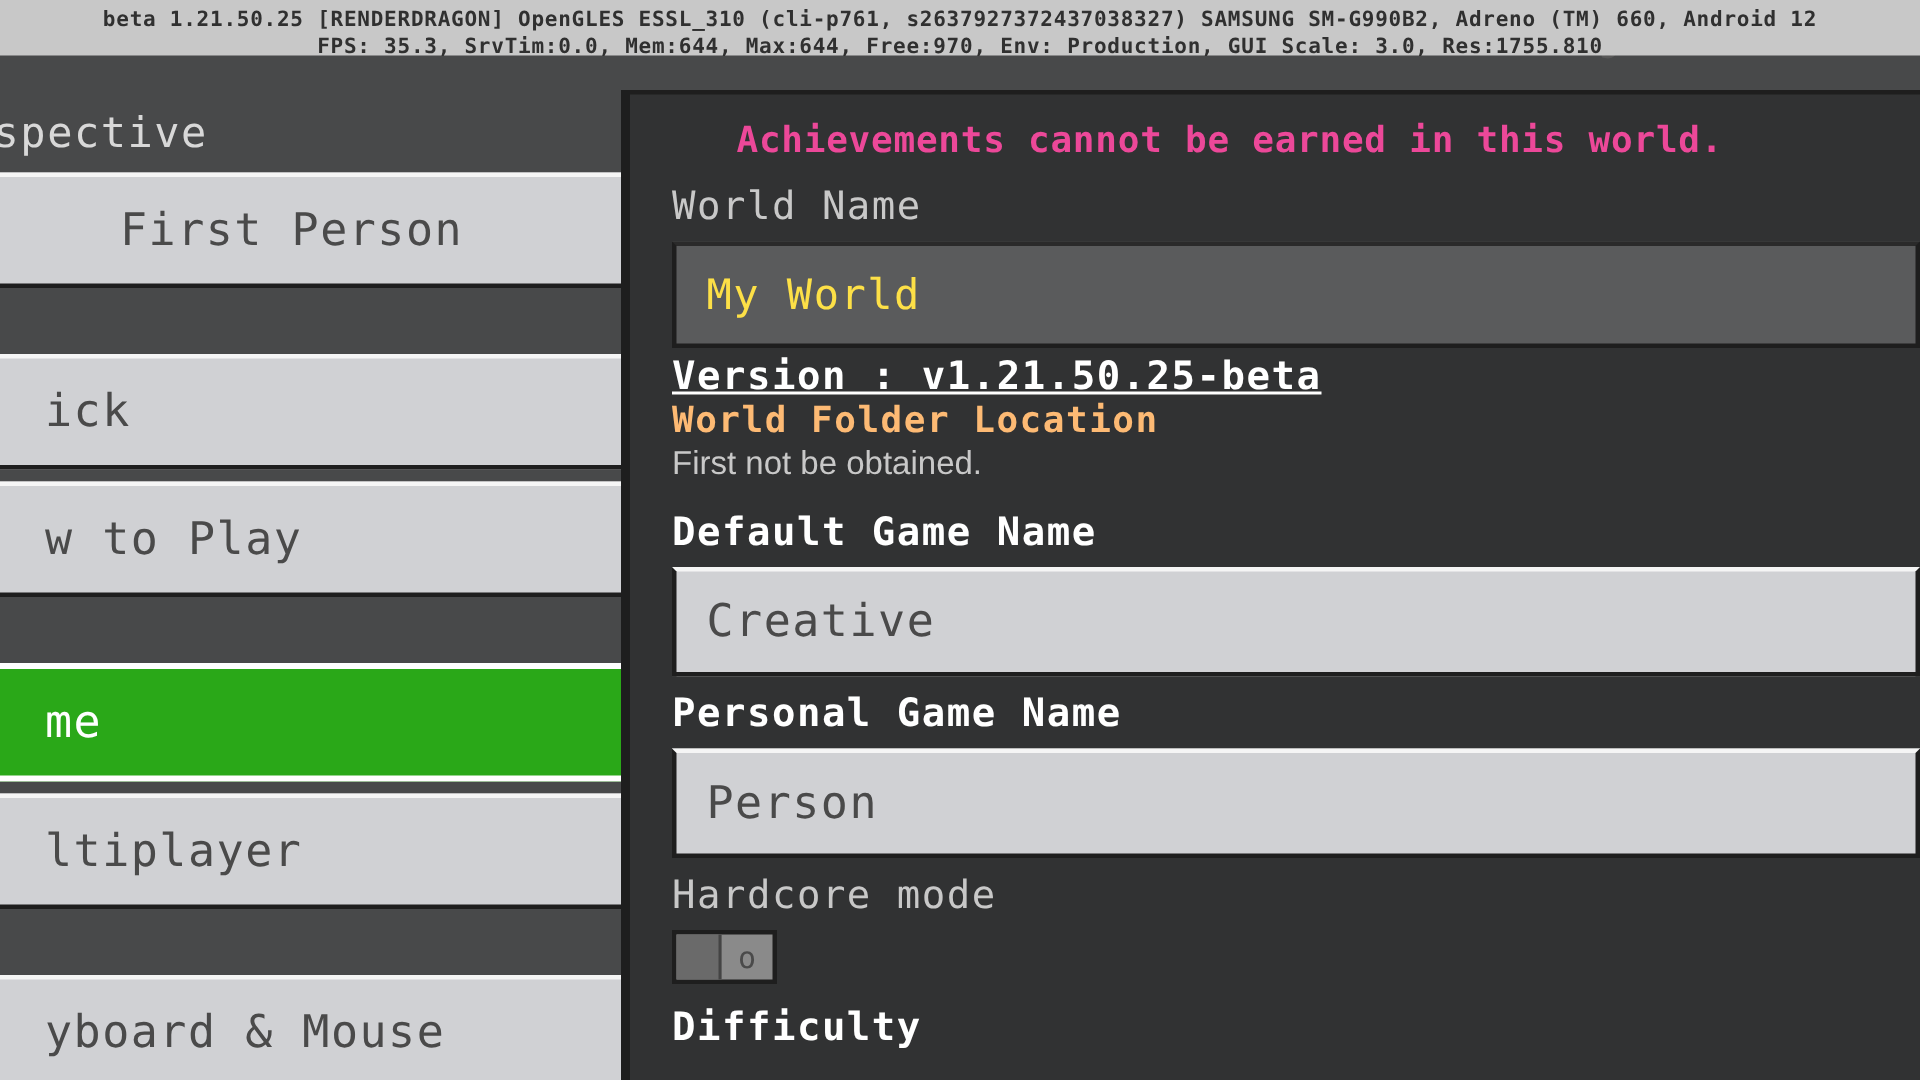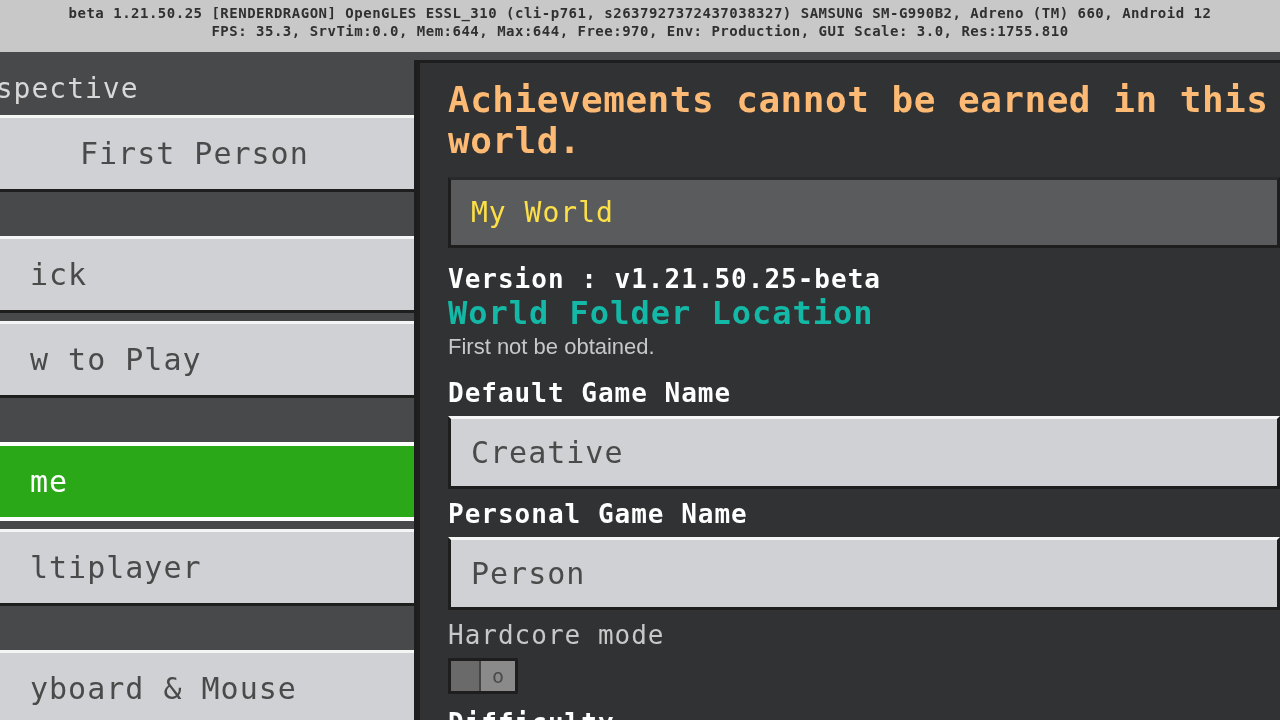--- a/index.html
+++ b/index.html
@@ -6,21 +6,21 @@
   html, body { width: 1280px; height: 720px; overflow: hidden; }
   body {
     background: #48494a;
     font-family: "Lucida Console", Monaco, monospace;
     color: #e0e0e0;
     position: relative;
   }
   .debug-bar {
     position: absolute;
     top: 0; left: 0; right: 0;
-    height: 52px;
+    height: 37px;
     background: #c8c8c8;
     color: #303030;
     font-size: 14px;
     line-height: 1.3;
     text-align: center;
     padding: 4px 8px;
     font-weight: bold;
     letter-spacing: 0.5px;
     z-index: 10;
     white-space: pre-line;
@@ -76,25 +76,26 @@
   }
   .gap { height: 36px; }
   .content {
     flex: 1;
     background: #313233;
     padding: 16px 0 0 28px;
     overflow: hidden;
     border-top: 3px solid #1e1e1e;
   }
   .banner {
-    color: #fdba74;
-    font-size: 36px;
+    color: #ec4899;
+    font-size: 24px;
     font-weight: bold;
     letter-spacing: 0.5px;
     margin-bottom: 16px;
+    margin-left: 43px;
   }
   .field-label {
     color: #c8c8c8;
     font-size: 26px;
     letter-spacing: 1px;
     margin: 10px 0 8px 0;
   }
   .field-label.bold { color: #ffffff; font-weight: bold; }
   .text-input {
     width: 100%;
@@ -105,25 +106,26 @@
     font-size: 28px;
     padding: 16px 20px;
     font-family: inherit;
     letter-spacing: 1px;
   }
   .version-line {
     color: #ffffff;
     font-size: 26px;
     font-weight: bold;
     letter-spacing: 1px;
-    margin-top: 16px;
+    margin-top: 4px;
+    text-decoration: underline;
   }
   .folder-label {
-    color: #14b8a6;
-    font-size: 32px;
+    color: #fdba74;
+    font-size: 24px;
     font-weight: bold;
     letter-spacing: 1px;
   }
   .folder-sub {
     color: #c8c8c8;
     font-size: 22px;
     font-family: Arial, sans-serif;
     margin: 2px 0 18px 0;
   }
   .dropdown {
@@ -175,20 +177,21 @@
     <div class="gap"></div>
     <div class="menu-btn selected">me</div>
     <div class="menu-btn">ltiplayer</div>
     <div class="gap"></div>
     <div class="menu-btn">yboard &amp; Mouse</div>
   </div>
 
   <div class="content">
     <div class="banner">Achievements cannot be earned in this world.</div>
 
+    <div class="field-label">World Name</div>
     <input class="text-input" value="My World" style="">
 
     <div class="version-line">Version : v1.21.50.25-beta</div>
     <div class="folder-label">World Folder Location</div>
     <div class="folder-sub">First not be obtained.</div>
 
     <div class="field-label bold">Default Game Name</div>
     <div class="dropdown">Creative</div>
 
     <div class="field-label bold">Personal Game Name</div>

